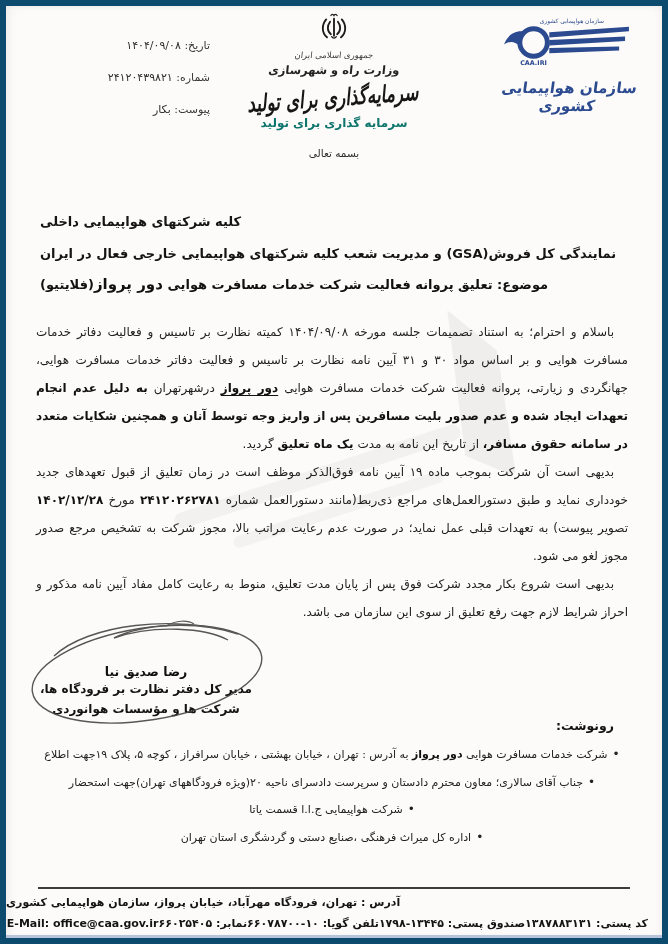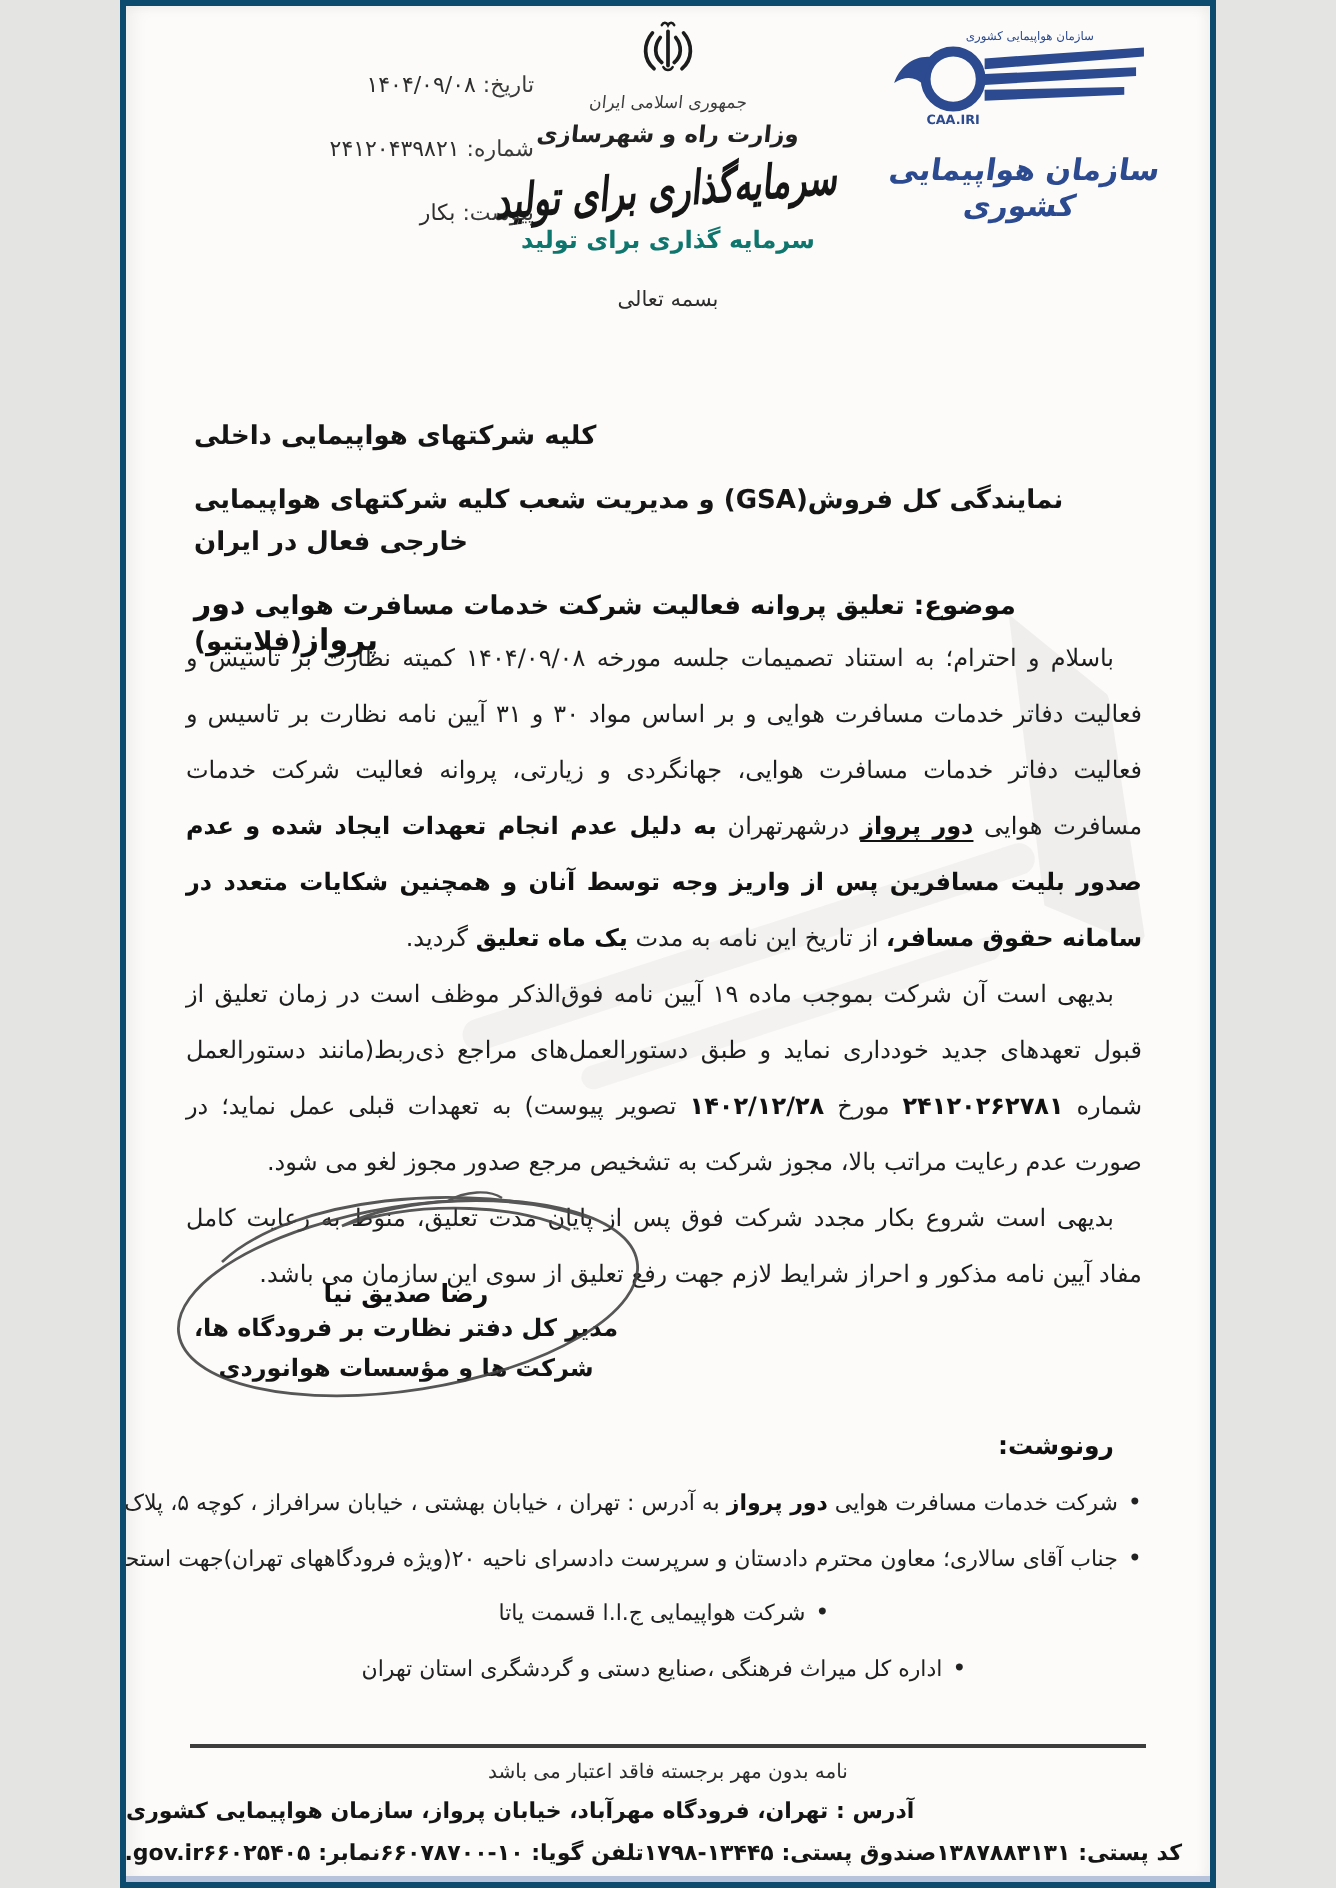--- a/index.html
+++ b/index.html
@@ -1,22 +1,22 @@
 <!DOCTYPE html>
 <html lang="fa"><head>
 <meta charset="utf-8">
 <style>
   html,body{margin:0;padding:0;background:#e4e4e2;}
   *{box-sizing:border-box;}
   .page{
     position:relative;
-    width:548px;height:944px;
+    width:668px;height:944px;
     margin:0 auto;
     background:#fcfbf9;
-    border:3px solid #0c4a6e;
+    border:6px solid #0c4a6e;
     font-family:"DejaVu Sans",sans-serif;
     color:#1d1d1d;
     overflow:hidden;
     box-shadow:inset 4px 0 8px rgba(0,0,0,.05), inset -3px 0 6px rgba(0,0,0,.04);
   }
   .rtl{direction:rtl;}
   .b{font-weight:bold;color:#111;}
   .u{text-decoration:underline;text-underline-offset:3px;}
   .big{font-size:15px;}
 
@@ -42,21 +42,21 @@
   .addressees{position:absolute;top:205px;right:34px;left:34px;direction:rtl;text-align:left;}
   .addr-line{font-weight:bold;font-size:13px;color:#151515;margin-bottom:11px;line-height:21px;}
   .subject-line{font-weight:bold;font-size:13px;color:#151515;margin-top:2px;}
 
   
   .body{position:absolute;top:312px;right:34px;left:30px;direction:rtl;text-align:justify;
         font-size:12px;line-height:28px;color:#1e1e1e;}
   .body p{margin:0;text-indent:14px;}
 
   
-  .sig{position:absolute;top:616px;left:16px;width:248px;text-align:center;direction:rtl;}
+  .sig{position:absolute;top:638px;left:16px;width:248px;text-align:center;direction:rtl;}
   .sig .name{font-weight:bold;font-size:12.5px;color:#101010;margin-top:20px;}
   .sig .title{font-weight:bold;font-size:12px;color:#141414;line-height:20px;}
   .sig svg{position:absolute;top:-32px;left:-6px;pointer-events:none;}
 
   
   .cc{position:absolute;top:712px;right:34px;left:30px;direction:rtl;}
   .cc-label{font-weight:bold;font-size:12.5px;color:#111;text-align:right;padding-right:14px;margin-bottom:8px;}
   .cc-item{text-align:center;font-size:11px;line-height:27.5px;color:#212121;white-space:nowrap;}
   .cc-item .bullet{margin-left:5px;font-size:12px;}
 
@@ -172,21 +172,20 @@
     <div class="cc-item">
       <span class="bullet">•</span><span><span>شرکت هواپیمایی ج.ا.ا قسمت یاتا</span></span>
     </div>
     <div class="cc-item">
       <span class="bullet">•</span><span><span>اداره کل میراث فرهنگی ،صنایع دستی و گردشگری استان تهران</span></span>
     </div>
   </div>
 
   <div class="footer">
     <hr class="sep">
-    <div class="no-seal rtl">نامه بدون مهر برجسته فاقد اعتبار می باشد</div>
     <div class="addr-footer rtl">آدرس : تهران، فرودگاه مهرآباد، خیابان پرواز، سازمان هواپیمایی کشوری</div>
     <div class="contacts">
       <span><span>کد پستی:</span> <span>۱۳۸۷۸۸۳۱۳۱</span></span>
       <span><span>صندوق پستی:</span> <span>۱۳۴۴۵-۱۷۹۸</span></span>
       <span><span>تلفن گویا:</span> <span>۱۰-۶۶۰۷۸۷۰۰</span></span>
       <span><span>نمابر:</span> <span>۶۶۰۲۵۴۰۵</span></span>
       <span class="email"><span>E-Mail:</span> <span>office@caa.gov.ir</span></span>
     </div>
   </div>
 

